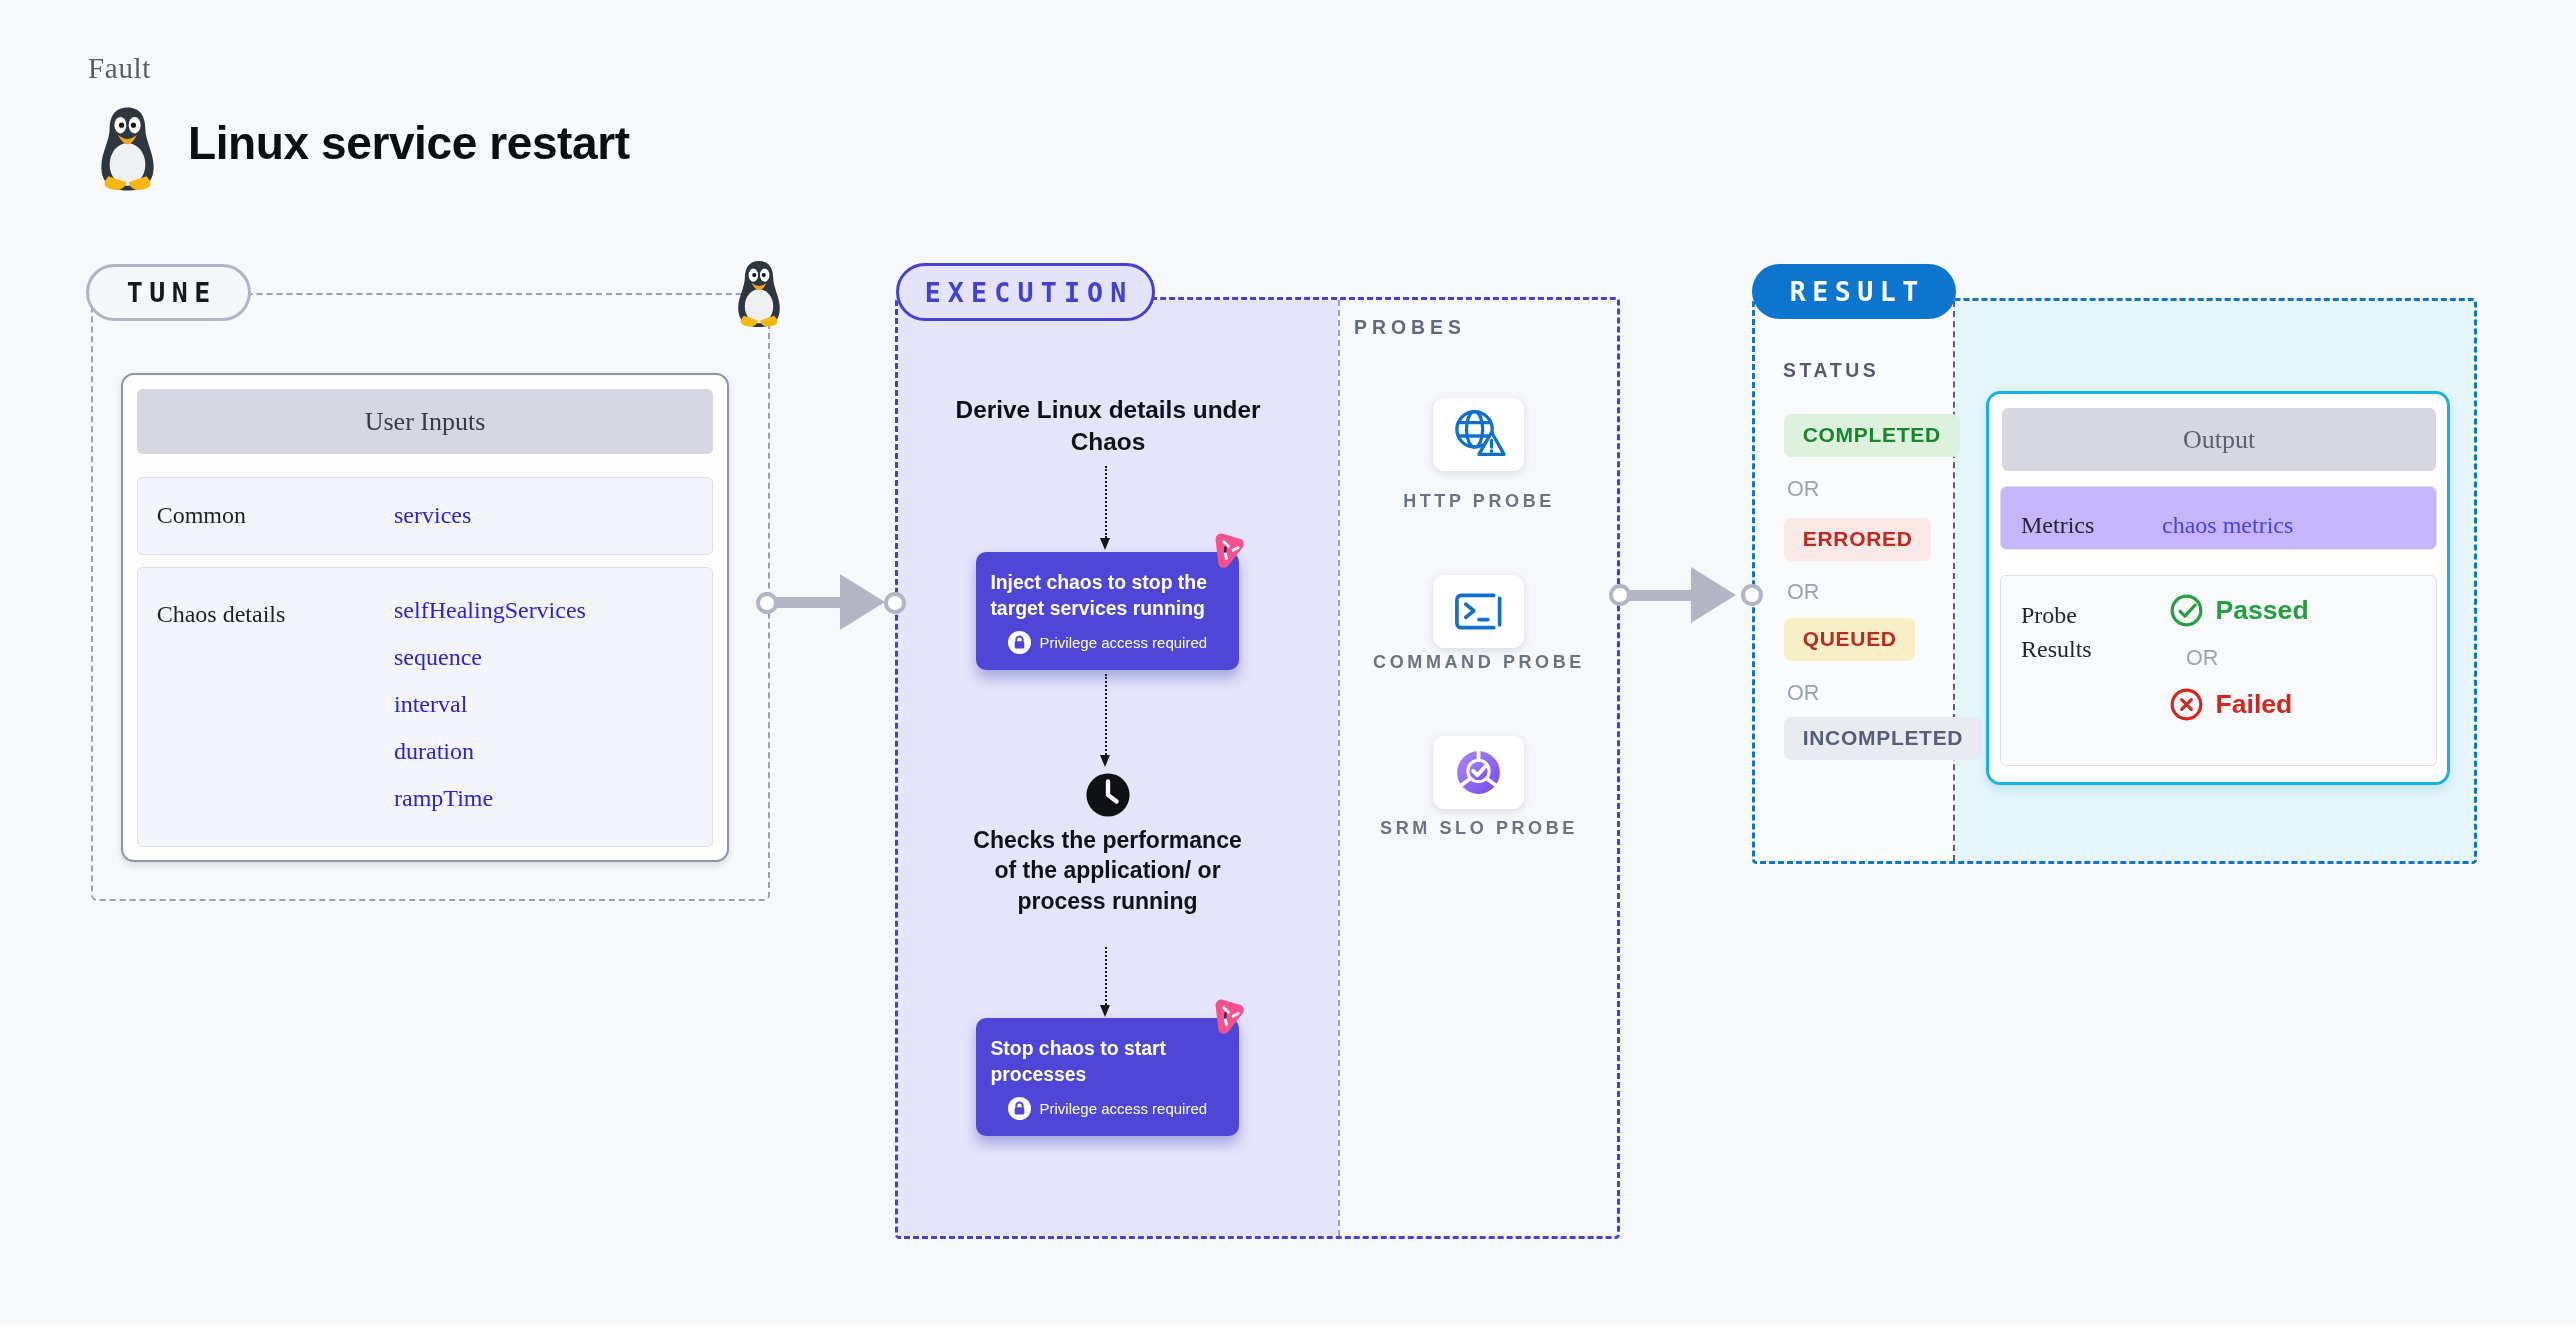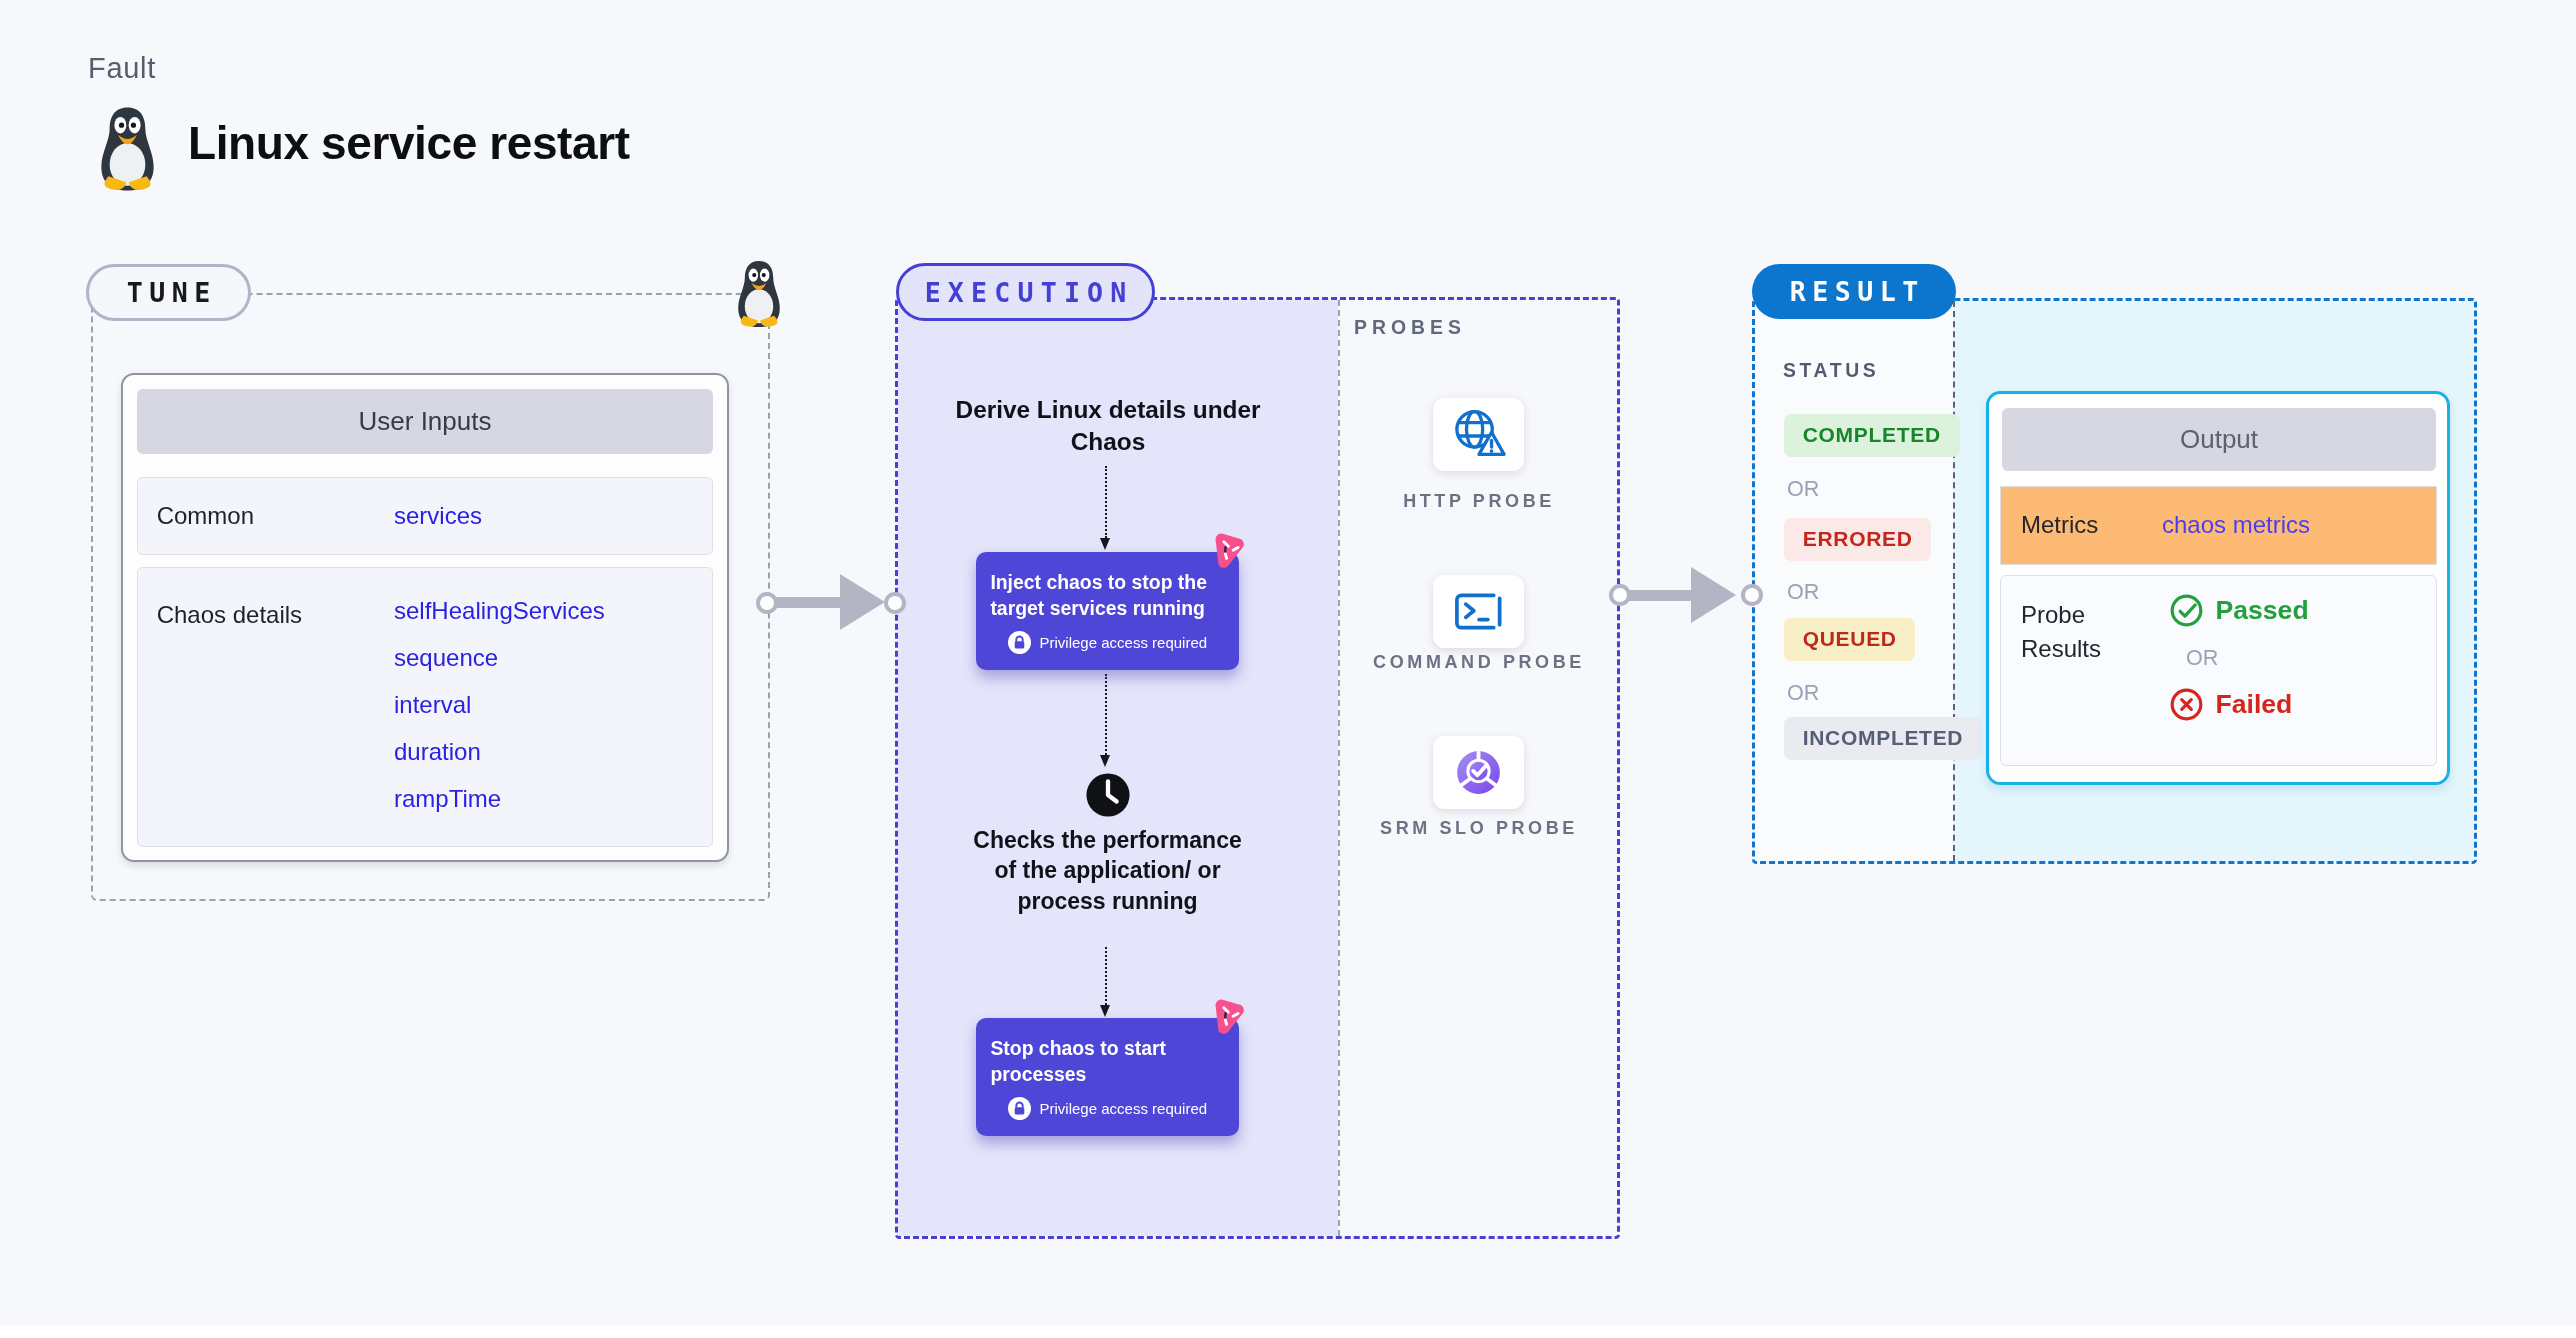--- a/index.html
+++ b/index.html
@@ -1,18 +1,18 @@
 <!DOCTYPE html>
 <html style="font-size:11.5px"><head>
 <meta charset="utf-8">
 <style>
   html,body{margin:0;padding:0;background:#eceef2;}
   #canvas{position:relative;width:2576px;height:1338px;background:#f7f8fb;overflow:hidden;
           font-family:"Liberation Sans",sans-serif;}
-  .mono{font-family:Liberation Sans, sans-serif;}
+  .mono{font-family:Liberation Serif, serif;}
   .abs{position:absolute;}
 
   
   .fault-eyebrow{left:88px;top:52px;font-size:29px;color:#575d6e;letter-spacing:0.7px;}
   .page-title{left:188px;top:116px;font-size:46px;font-weight:bold;color:#0c0e13;letter-spacing:-0.4px;}
   .header-tux{left:91px;top:105px;width:73px;height:88px;}
   .tune-tux{left:730px;top:259px;width:58px;height:70px;z-index:6;}
 
   
   .pill{display:flex;align-items:center;justify-content:center;border-radius:36px;
@@ -81,21 +81,21 @@
   .status-badge{display:inline-block;padding:9.3px 18.7px;border-radius:7.2px;font-size:21px;font-weight:bold;letter-spacing:0.7px;}
   .tone-green{background:#dcf2dc;color:#17862b;}
   .tone-red{background:#fbe9e7;color:#c3271b;}
   .tone-yellow{background:#f9efc6;color:#bb2a1e;}
   .tone-gray{background:#eaebf1;color:#575f78;}
   .or-text{font-size:21.6px;color:#9aa2b6;font-weight:500;}
   .output-card{left:1986px;top:391px;width:464px;height:394px;background:#fff;border:3.6px solid #16b2e5;
                border-radius:14.4px;box-sizing:border-box;box-shadow:0 4.3px 10px rgba(20,120,170,.15);}
   .output-header{left:2002px;top:408px;width:434px;height:63px;background:#d7d7e1;border-radius:5.8px;
                  font-size:26px;color:#5c6272;text-align:center;line-height:63px;}
-  .metrics-row{left:2000px;top:486px;width:437px;height:79px;background:#fdba74;border:1.4px solid #dcdee8;border-radius:0;box-sizing:border-box;}
+  .metrics-row{left:2000px;top:486px;width:437px;height:64px;background:#c4b5fd;border:1.4px solid #dcdee8;border-radius:7px;box-sizing:border-box;}
   .metrics-label{position:absolute;left:20px;top:0;line-height:76px;font-size:24px;color:#23262f;}
   .metrics-value{position:absolute;left:161px;top:0;line-height:76px;font-size:24px;color:#4a3fee;}
   .proberes-row{left:2000px;top:575px;width:437px;height:191px;background:#fafbfe;border:1.4px solid #dcdee8;border-radius:5.8px;box-sizing:border-box;}
   .proberes-label{position:absolute;left:20px;top:21.6px;width:129px;font-size:24px;color:#23262f;line-height:1.45;}
   .proberes-content{position:absolute;left:168px;top:17px;}
   .verdict-line{display:flex;align-items:center;gap:11.5px;}
   .verdict-text{font-size:26.6px;font-weight:bold;}
   .passed-text{color:#23a03c;}
   .failed-text{color:#d6251b;}
   .out-or{margin:17px 0 16px 17px;}

